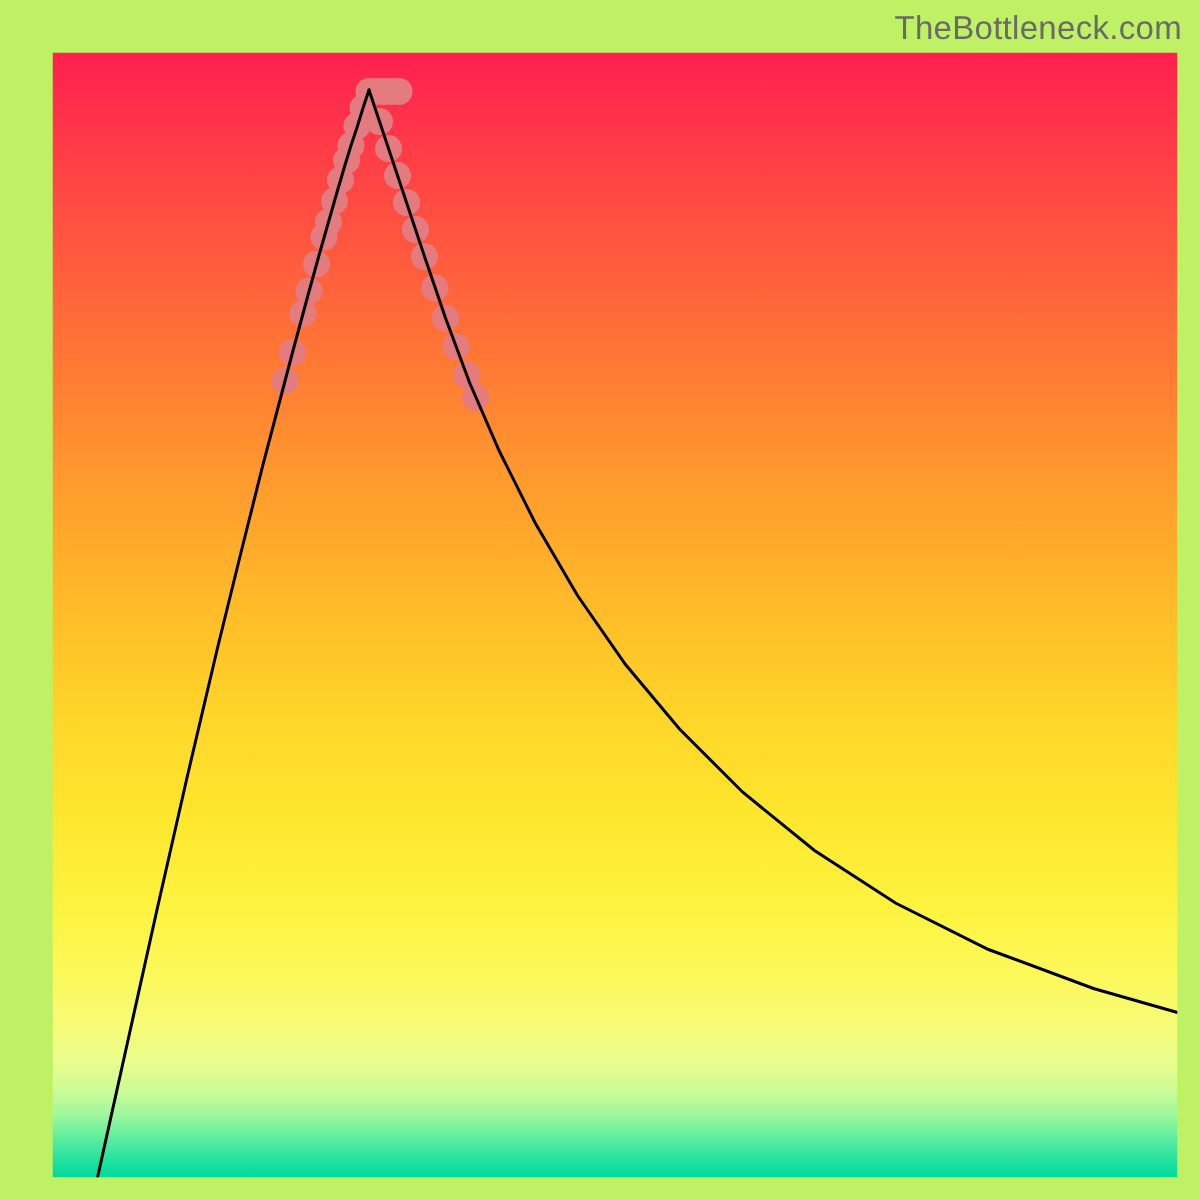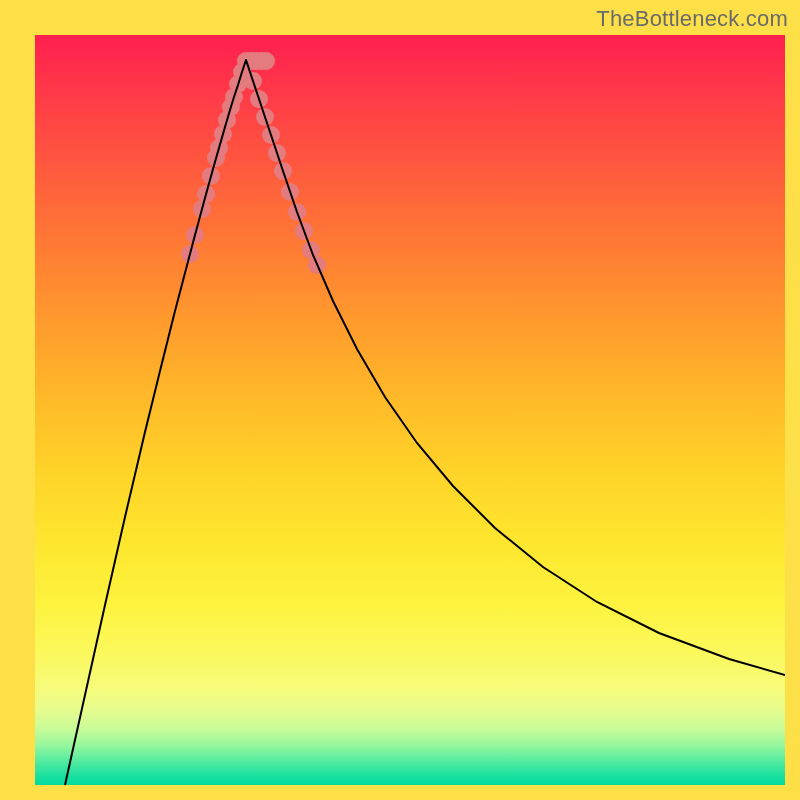--- a/index.html
+++ b/index.html
@@ -10,21 +10,21 @@
     overflow: hidden;
     background: #000;
     font-family: Arial, Helvetica, sans-serif;
   }
   .frame {
     position: absolute;
     left: 0;
     top: 0;
     width: 800px;
     height: 800px;
-    background: #fde047;
+    background: #bef264;
   }
   .plot-area {
     position: absolute;
     left: 35px;
     top: 35px;
     width: 750px;
     height: 750px;
     overflow: hidden;
   }
   .gradient-bg {

